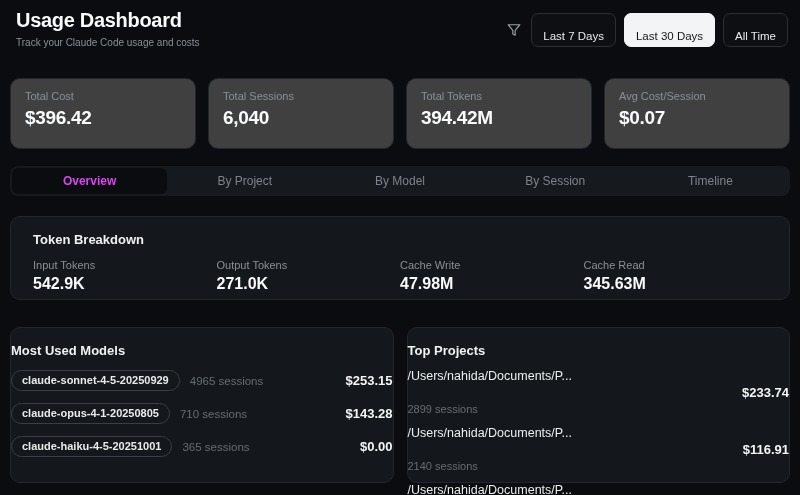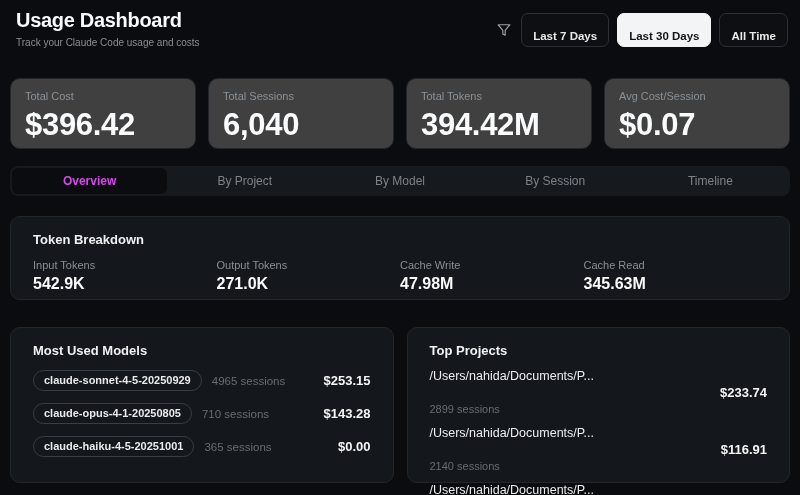--- a/index.html
+++ b/index.html
@@ -18,37 +18,37 @@
     padding:9px 12px 0 16px;
   }
   .page-title { font-size:20px; font-weight:700; letter-spacing:-0.3px; color:#fafbfc; }
   .page-subtitle { font-size:10px; color:#8a9097; margin-top:5px; }
 
   .filters { display:flex; align-items:center; gap:8px; margin-top:4px; }
   .filter-icon { display:flex; align-items:center; margin-right:2px; cursor:pointer; }
   .fbtn {
     height:32px; padding:16px 11px; border-radius:7px;
     background:#0d0f12; border:1px solid #2c3036;
-    color:#e8e9eb; font-size:11.5px; font-weight:700;
+    color:#e8e9eb; font-size:11.5px; font-weight:400;
     font-family:"Liberation Sans", sans-serif;
     cursor:pointer; white-space:nowrap;
   }
   .fbtn.active { background:#f3f4f5; border-color:#f3f4f5; color:#141517; }
 
   
   .stats {
     display:grid; grid-template-columns:repeat(4,1fr); gap:12px;
     margin:30px 10px 0;
   }
   .stat-card {
     background:#404040; border:1px solid #23272c; border-radius:10px;
     padding:11px 14px; height:71px;
   }
   .stat-label { font-size:11px; color:#8a9097; }
-  .stat-value { font-size:31px; font-weight:700; letter-spacing:-0.3px; margin-top:5px; color:#fafbfc; }
+  .stat-value { font-size:19px; font-weight:700; letter-spacing:-0.3px; margin-top:5px; color:#fafbfc; }
 
   
   .tabs {
     margin:17px 10px 0; height:30px;
     background:#16191e; border-radius:8px;
     display:grid; grid-template-columns:repeat(5,1fr);
     padding:2px;
   }
   .tab {
     display:flex; align-items:center; justify-content:center;
@@ -64,21 +64,21 @@
 
   .token-panel { margin:20px 10px 0; padding:15px 22px; height:84px; }
   .token-grid { display:grid; grid-template-columns:repeat(4,1fr); margin-top:12px; }
   .token-label { font-size:11px; color:#8a9097; }
   .token-value { font-size:16px; font-weight:700; margin-top:4px; color:#fafbfc; }
 
   .bottom {
     display:grid; grid-template-columns:1fr 1fr; gap:13px;
     margin:27px 10px 0;
   }
-  .bottom .panel { height:156px; padding:15px 22px; }
+  .bottom .panel { height:156px; padding:15px 0; }
 
   
   .model-row { display:flex; align-items:center; margin-top:12px; }
   .model-pill {
     border:1px solid #3a3f45; border-radius:999px;
     padding:3px 10px 4px; font-size:11px; font-weight:700; color:#e8eaec;
     white-space:nowrap;
   }
   .model-sessions { font-size:11.5px; color:#676d74; margin-left:10px; white-space:nowrap; }
   .model-cost { margin-left:auto; font-size:13px; font-weight:600; color:#f4f5f6; }

